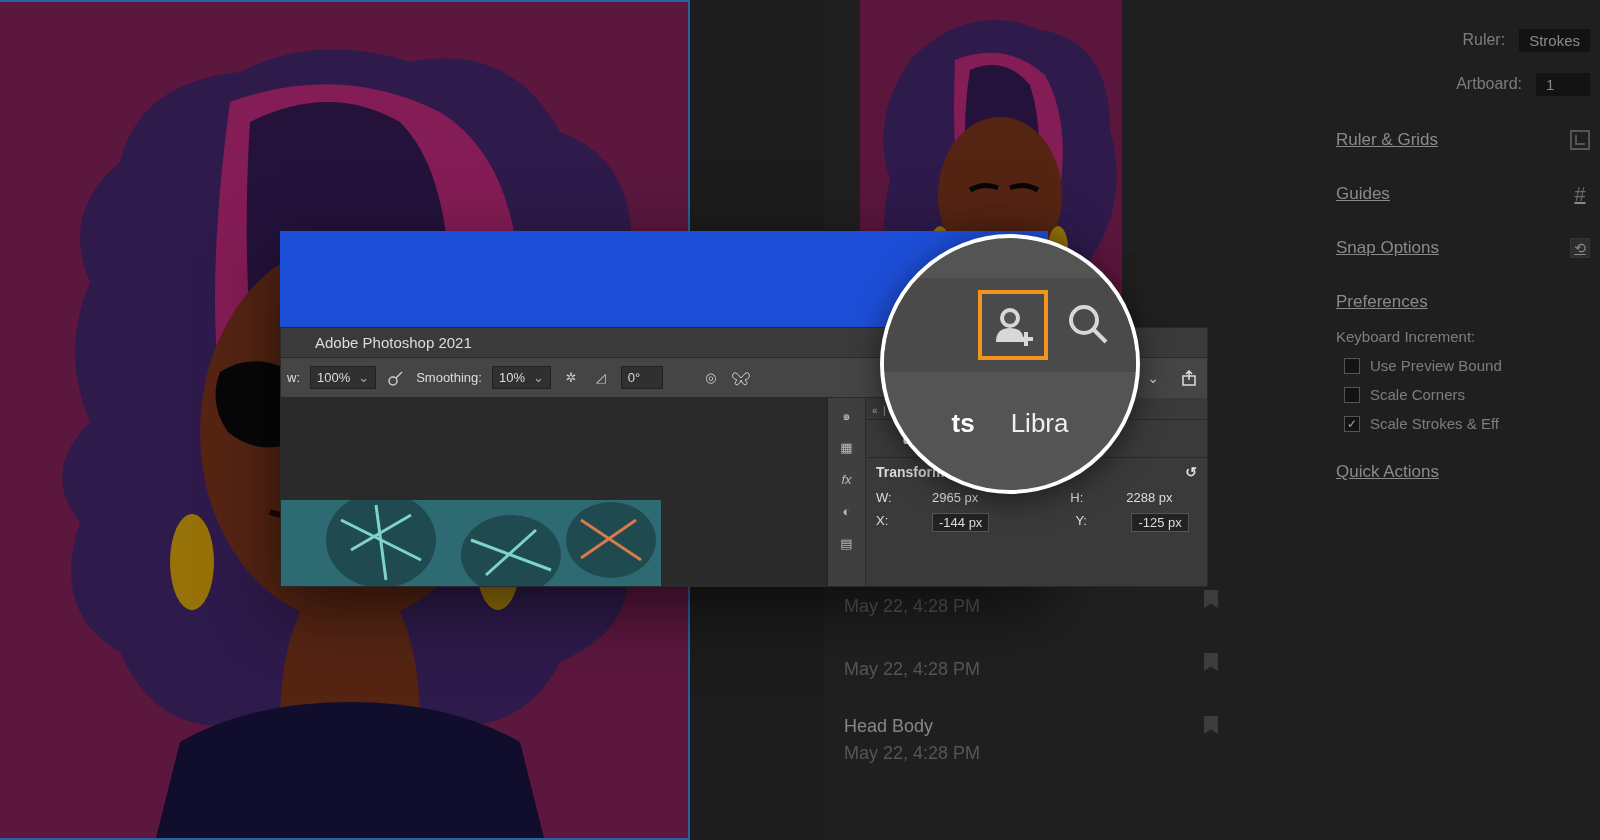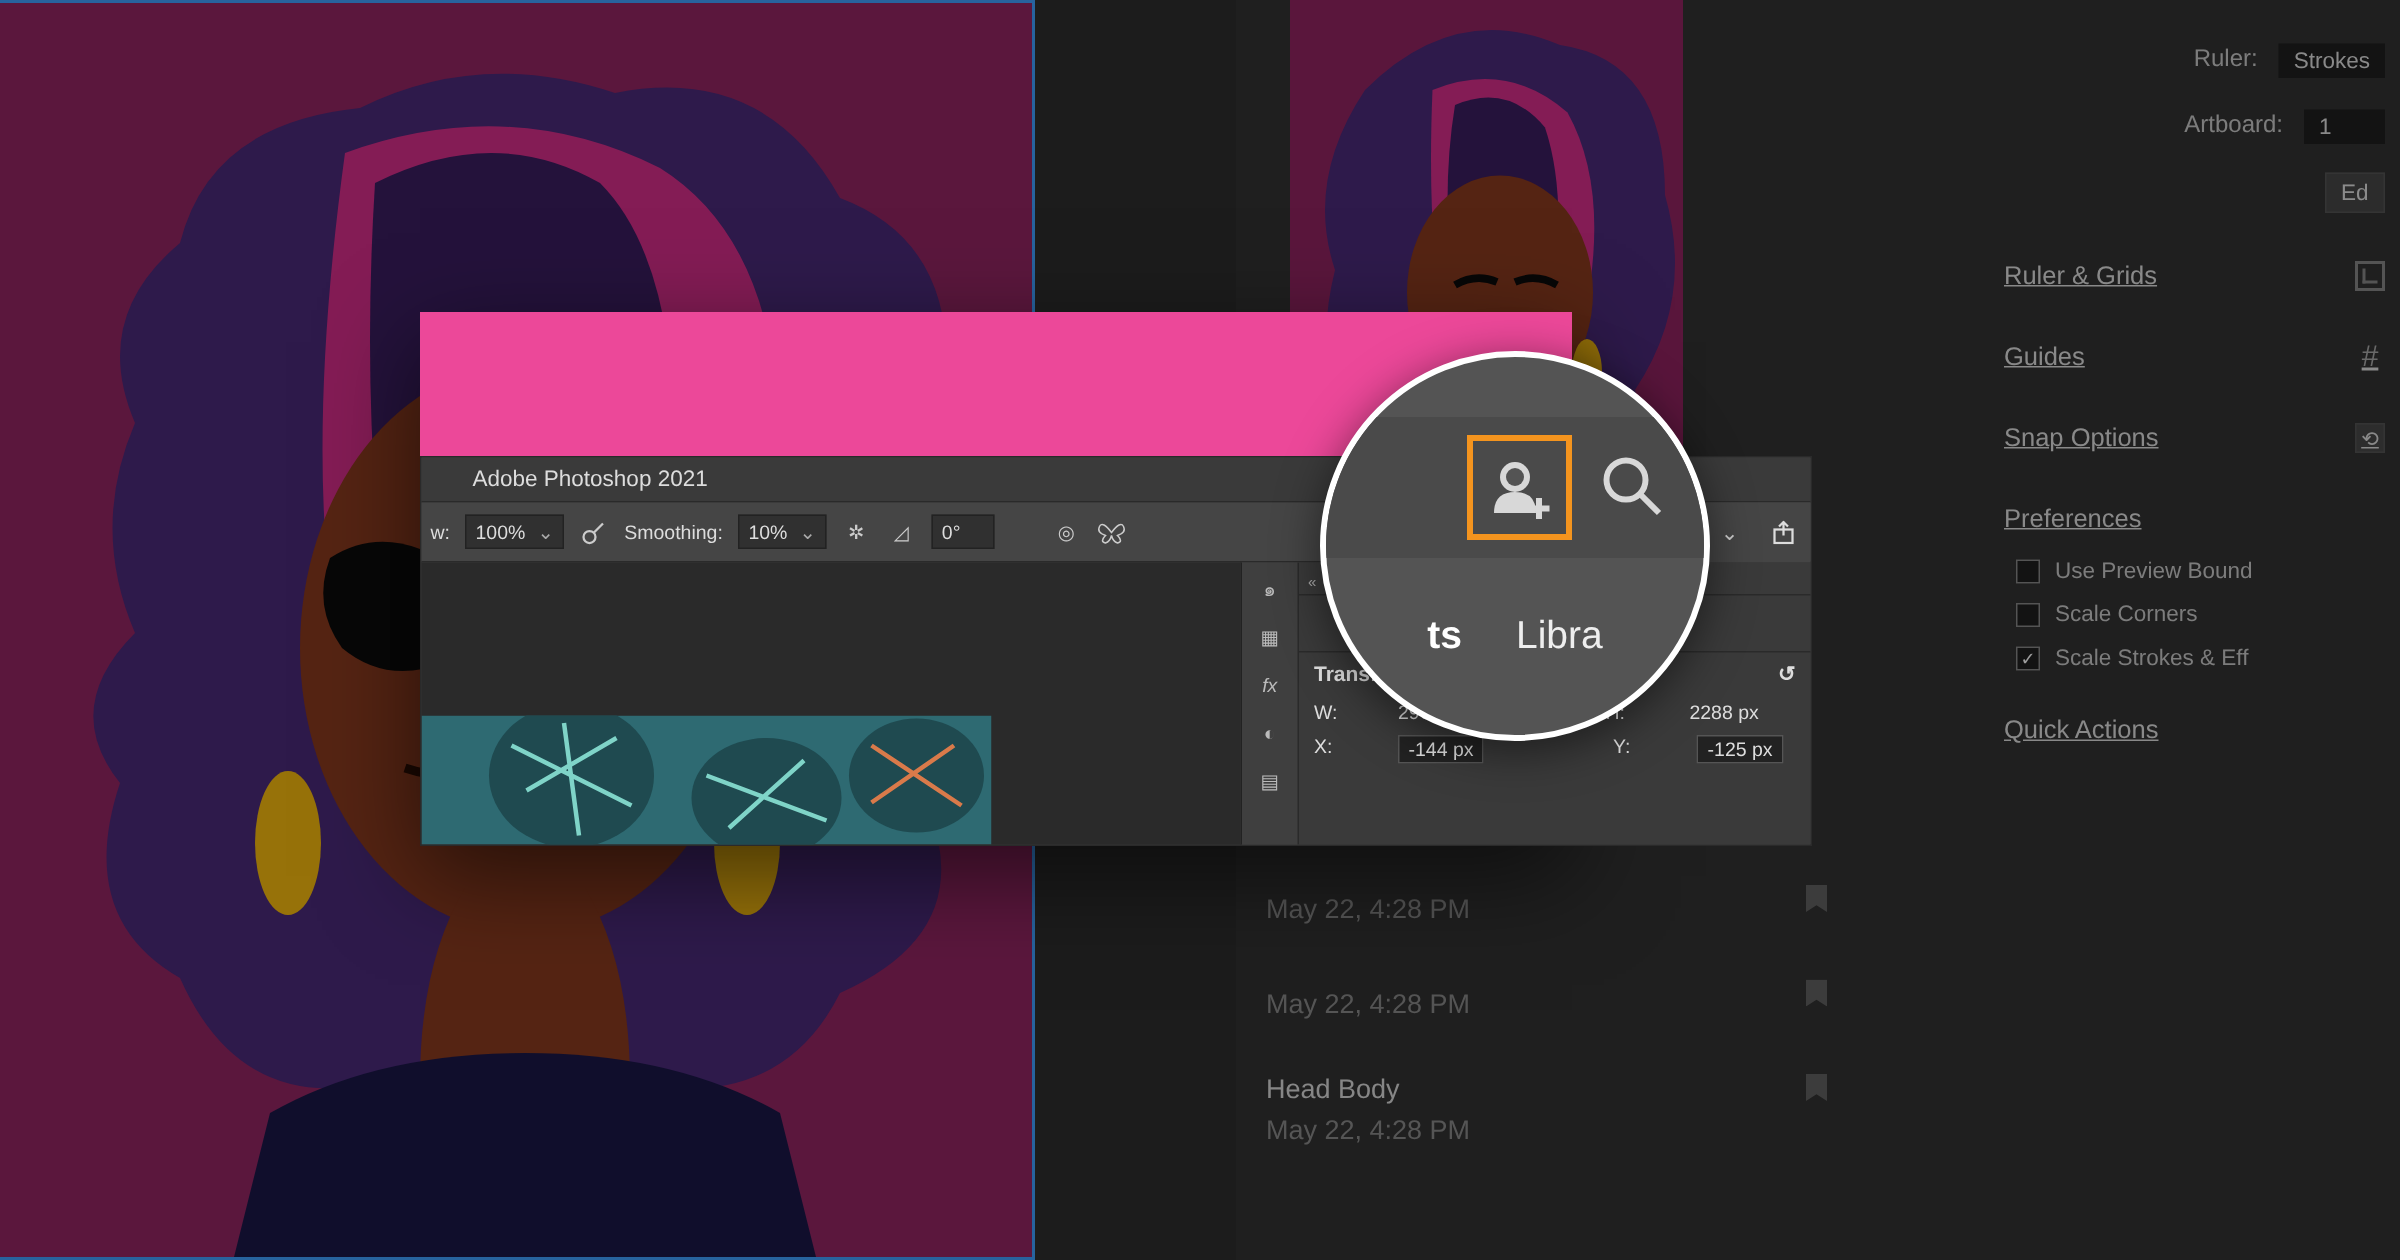--- a/index.html
+++ b/index.html
@@ -110,23 +110,23 @@
   .qa-btn {
     background: #484848; color:#e0e0e0;
     padding: 8px 18px; font-size:15px;
     border:1px solid #555;
     margin-left: 100px; margin-top:10px;
   }
 
   
   .modal {
     position: absolute;
-    left: 280px; top: 208px;
+    left: 280px; top: 231px;
     width: 768px; height: 356px;
-    background: #ec4899;
+    background: #1d4ed8;
     z-index: 20;
     box-shadow: 0 20px 60px rgba(0,0,0,0.55);
   }
   .ps-window {
     position: absolute; left: 0; top: 96px;
     width: 928px; height: 260px;
     background: #3a3a3a;
     border: 1px solid #2a2a2a;
   }
   .ps-titlebar {
@@ -272,42 +272,42 @@
 
 <div class="props">
   <div class="prop-row">
     <span class="prop-label">Ruler:</span>
     <span class="prop-value">Strokes</span>
   </div>
   <div class="prop-row">
     <span class="prop-label">Artboard:</span>
     <span class="prop-value">1</span>
   </div>
-  <div class="prop-row" style="justify-content:flex-end;">
-    <span class="edit-btn">Ed</span>
-  </div>
 
   <div class="section-head">
     <span>Ruler &amp; Grids</span>
     <span class="sq-icon">
         <span style="position:absolute;left:3px;top:3px;right:3px;bottom:3px;border-left:2px solid #888;border-bottom:2px solid #888;"></span>
       </span>
   </div>
   <div class="section-head">
     <span>Guides</span>
     <span class="sq-icon" style="border:none;font-size:20px;color:#aaa;text-align:center;line-height:20px;">#</span>
   </div>
   <div class="section-head">
     <span>Snap Options</span>
     <span class="sq-icon" style="background:#4a4a4a;border:1px solid #555;color:#ddd;font-size:14px;text-align:center;line-height:18px;">⟲</span>
   </div>
 
   <div class="section-head">
       <span>Preferences</span>
     </div>
+  <div class="check-row" style="padding-left:92px;">
+    <span>Keyboard Increment:</span>
+  </div>
   <div class="check-row">
     <span class="chk"></span>
     <span>Use Preview Bound</span>
   </div>
   <div class="check-row">
     <span class="chk"></span>
     <span>Scale Corners</span>
   </div>
   <div class="check-row">
     <span class="chk">✓</span>

